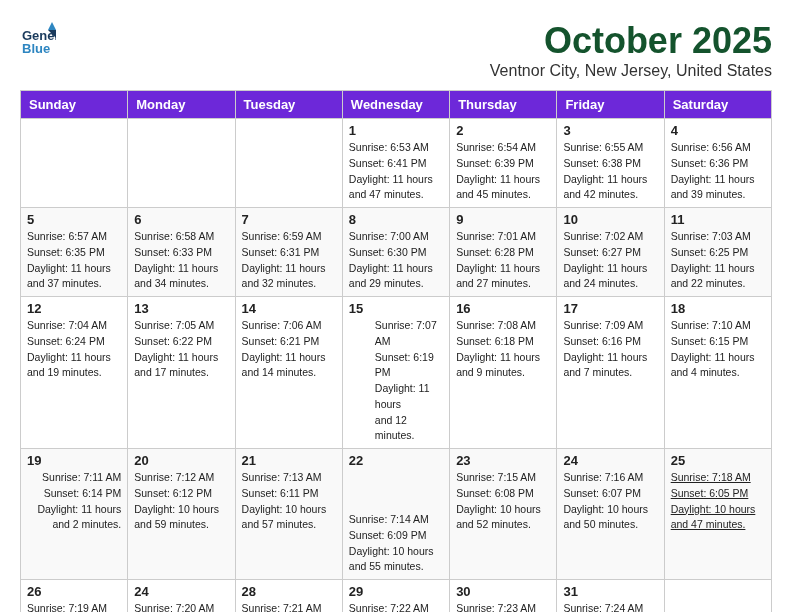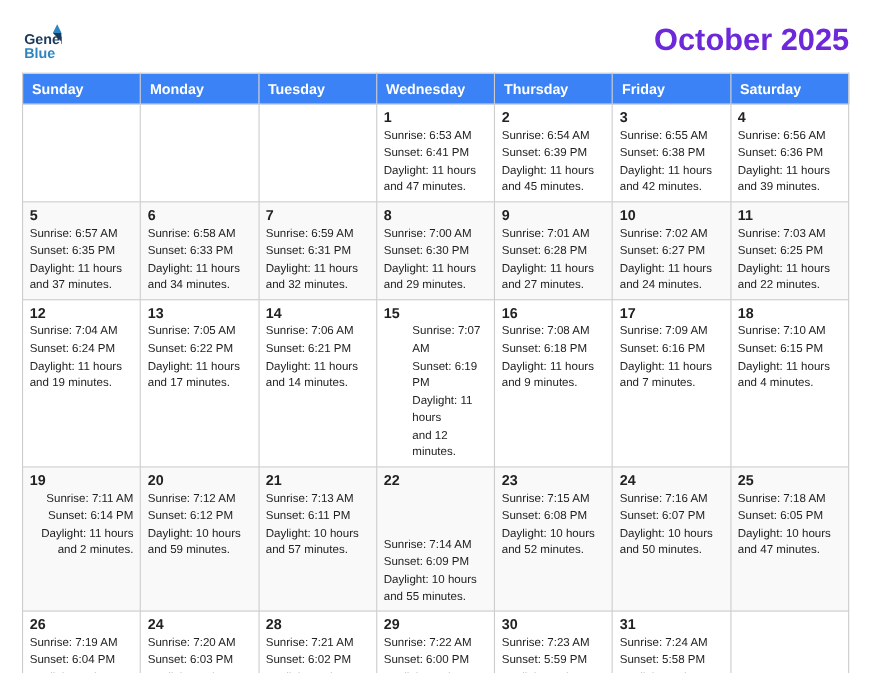--- a/index.html
+++ b/index.html
@@ -18,35 +18,35 @@
     }
     .logo {
       display: flex;
       flex-direction: column;
       align-items: flex-start;
     }
     .title-block {
       text-align: right;
     }
     .month-title {
-      font-size: 28px;
+      font-size: 36px;
       font-weight: bold;
-      color: #6d28d9;
+      color: #14532d;
     }
     .location-title {
       font-size: 16px;
       color: #333;
     }
     .calendar {
       width: 100%;
       border-collapse: collapse;
       border: 1px solid #ccc;
     }
     .calendar th {
-      background-color: #3b82f6;
+      background-color: #6d28d9;
       color: #fff;
       text-align: left;
       padding: 6px 8px;
       font-size: 13px;
       border: 1px solid #ccc;
     }
     .calendar td {
       vertical-align: top;
       border: 1px solid #ccc;
       padding: 4px 6px;
@@ -87,20 +87,21 @@
       <svg width="36" height="36" viewBox="0 0 36 36">
         <text x="2" y="20" font-size="13" font-weight="bold" fill="#1a3a5c">General</text>
         <text x="2" y="33" font-size="13" font-weight="bold" fill="#2e86c1">Blue</text>
         <polygon points="28,10 36,10 32,2" fill="#2e86c1"></polygon>
         <polygon points="28,10 36,10 36,18" fill="#1a3a5c"></polygon>
       </svg>
     </div>
   </div>
   <div class="title-block">
     <div class="month-title">October 2025</div>
+    <div class="location-title">Ventnor City, New Jersey, United States</div>
   </div>
 </div>
 
 <table class="calendar">
   <thead>
     <tr id="weekday-header">
     <th>Sunday</th>
         <th>Monday</th>
         <th>Tuesday</th>
         <th>Wednesday</th>
@@ -283,21 +284,21 @@
         </td>
         <td>
           <div class="day-number">24</div>
           <div class="day-info" style="white-space: pre-line;">Sunrise: 7:16 AM
 Sunset: 6:07 PM
 Daylight: 10 hours
 and 50 minutes.</div>
         </td>
         <td>
           <div class="day-number">25</div>
-          <div class="day-info" style="white-space: pre-line;">Sunrise: 7:18 AM
+          <div class="day-info" style="white-space: pre-line; text-decoration: underline;">Sunrise: 7:18 AM
 Sunset: 6:05 PM
 Daylight: 10 hours
 and 47 minutes.</div>
         </td>
       </tr>
       <tr>
         <td>
           <div class="day-number">26</div>
           <div class="day-info" style="white-space: pre-line;">Sunrise: 7:19 AM
 Sunset: 6:04 PM

